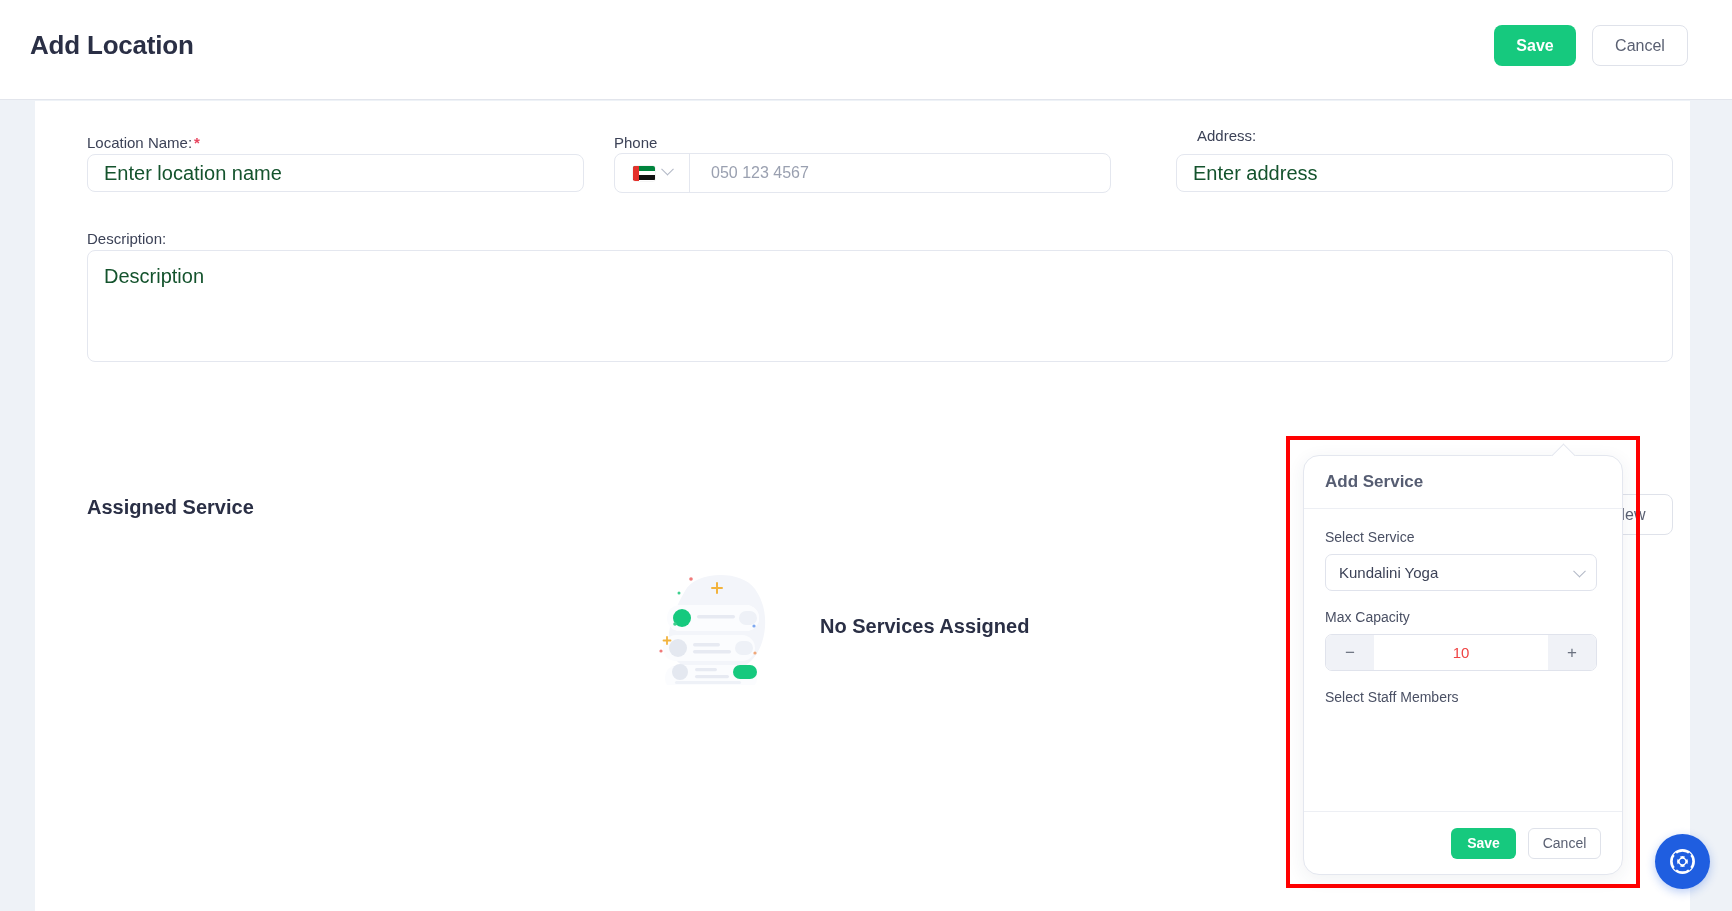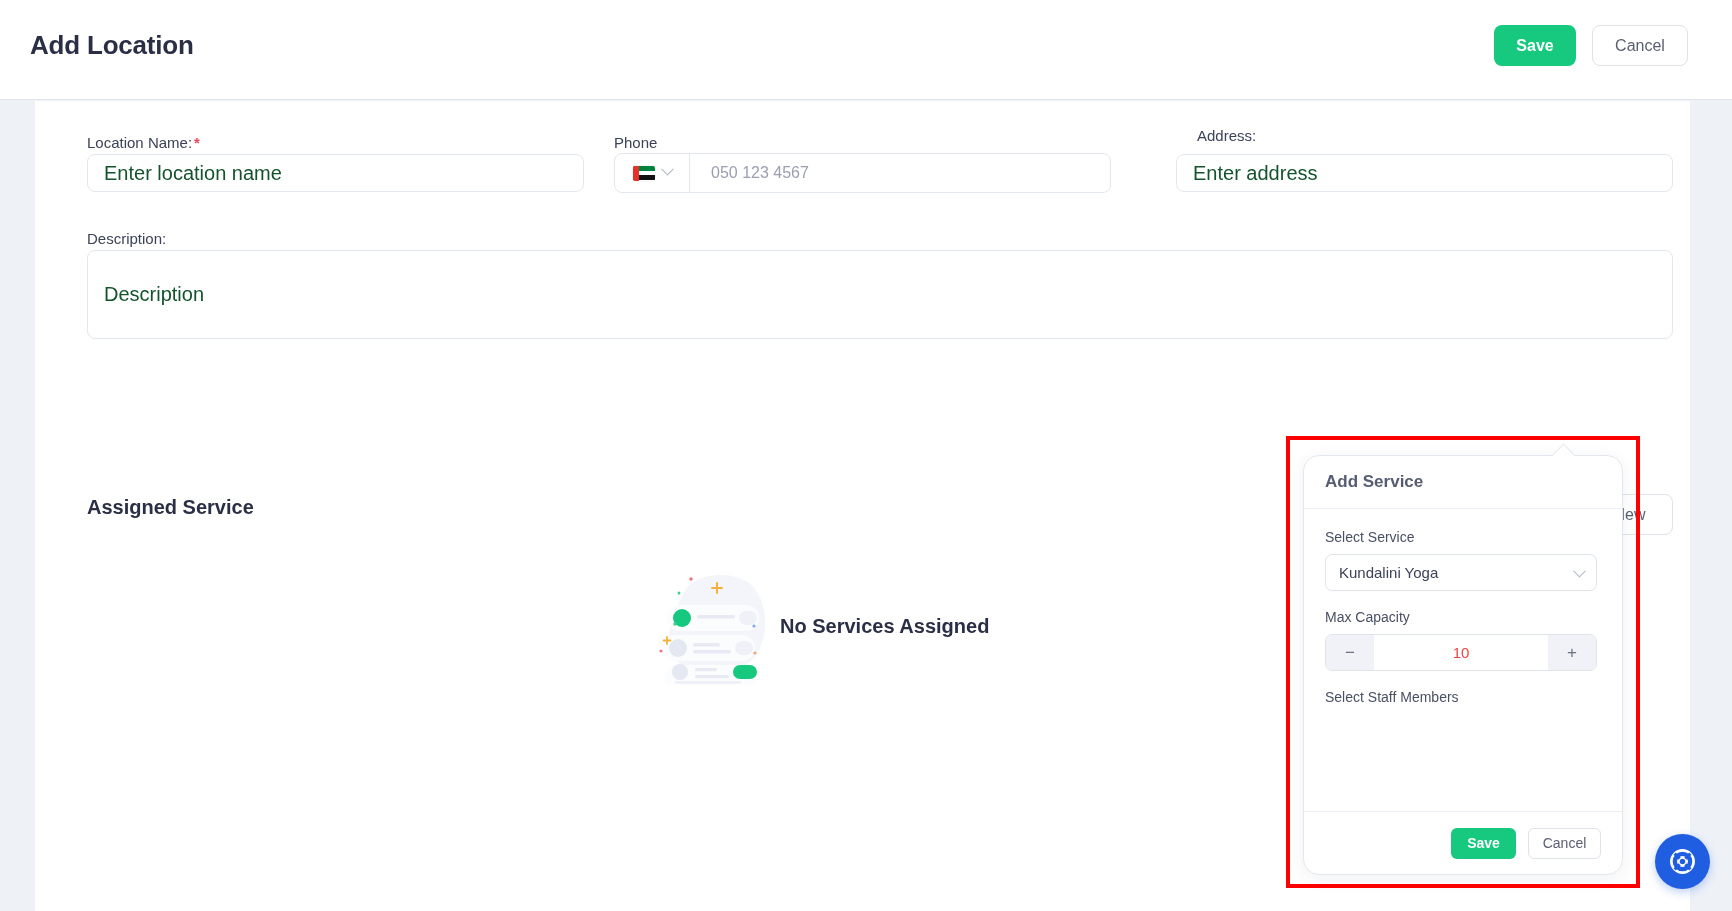--- a/index.html
+++ b/index.html
@@ -73,42 +73,42 @@
   .flag .bar { position:absolute; left:0; top:0; width:30%; height:100%; background:#e4312b; }
   .phone-val { padding-left:21px; font-size:16px; color:#9aa0b0; }
 
   
   .f-addr-label { position:absolute; left:1141px; top:26px;margin-left:21px; }
   .f-addr { position:absolute; left:1141px; top:53px; width:497px; height:38px; padding:0 16px; }
 
   
   .f-desc-label { position:absolute; left:52px; top:129px; }
   .f-desc {
-    position:absolute; left:52px; top:149px; width:1586px; height:89px;
+    position:absolute; left:52px; top:149px; width:1586px; height:112px;
     border:1px solid #e4e7ef; border-radius:8px; background:#fff;
-    padding:14px 16px; align-items:center;
+    padding:14px 16px; align-items:flex-start;
   }
 
   
   .section-title {
     position:absolute; left:52px; top:395px;
     font-size:20px; font-weight:700; color:#2a2f45;
   }
   .btn-addnew {
     position:absolute; left:1498px; top:393px; width:140px; height:41px;
     background:#fff; border:1px solid #dfe2ea; border-radius:8px;
     display:flex; align-items:center; justify-content:center; gap:9px;
     font-size:16px; color:#5a6072; cursor:pointer;
   }
   .plus-glyph { font-size:19px; color:#6b7280; line-height:1; }
 
   
   .empty-wrap {
     position:absolute; left:620px; top:465px; width:500px; height:120px;
-    display:flex; align-items:center; 
+    display:flex; align-items:center; gap:40px;
   }
   .empty-text { font-size:20px; font-weight:700; color:#2a2f45; white-space:nowrap; }
 
   
   .redbox {
     position:absolute; left:1286px; top:436px; width:354px; height:452px;
     border:4px solid #ff0000; background:transparent;
   }
   .popover {
     position:absolute; left:1303px; top:455px; width:320px; height:420px;

